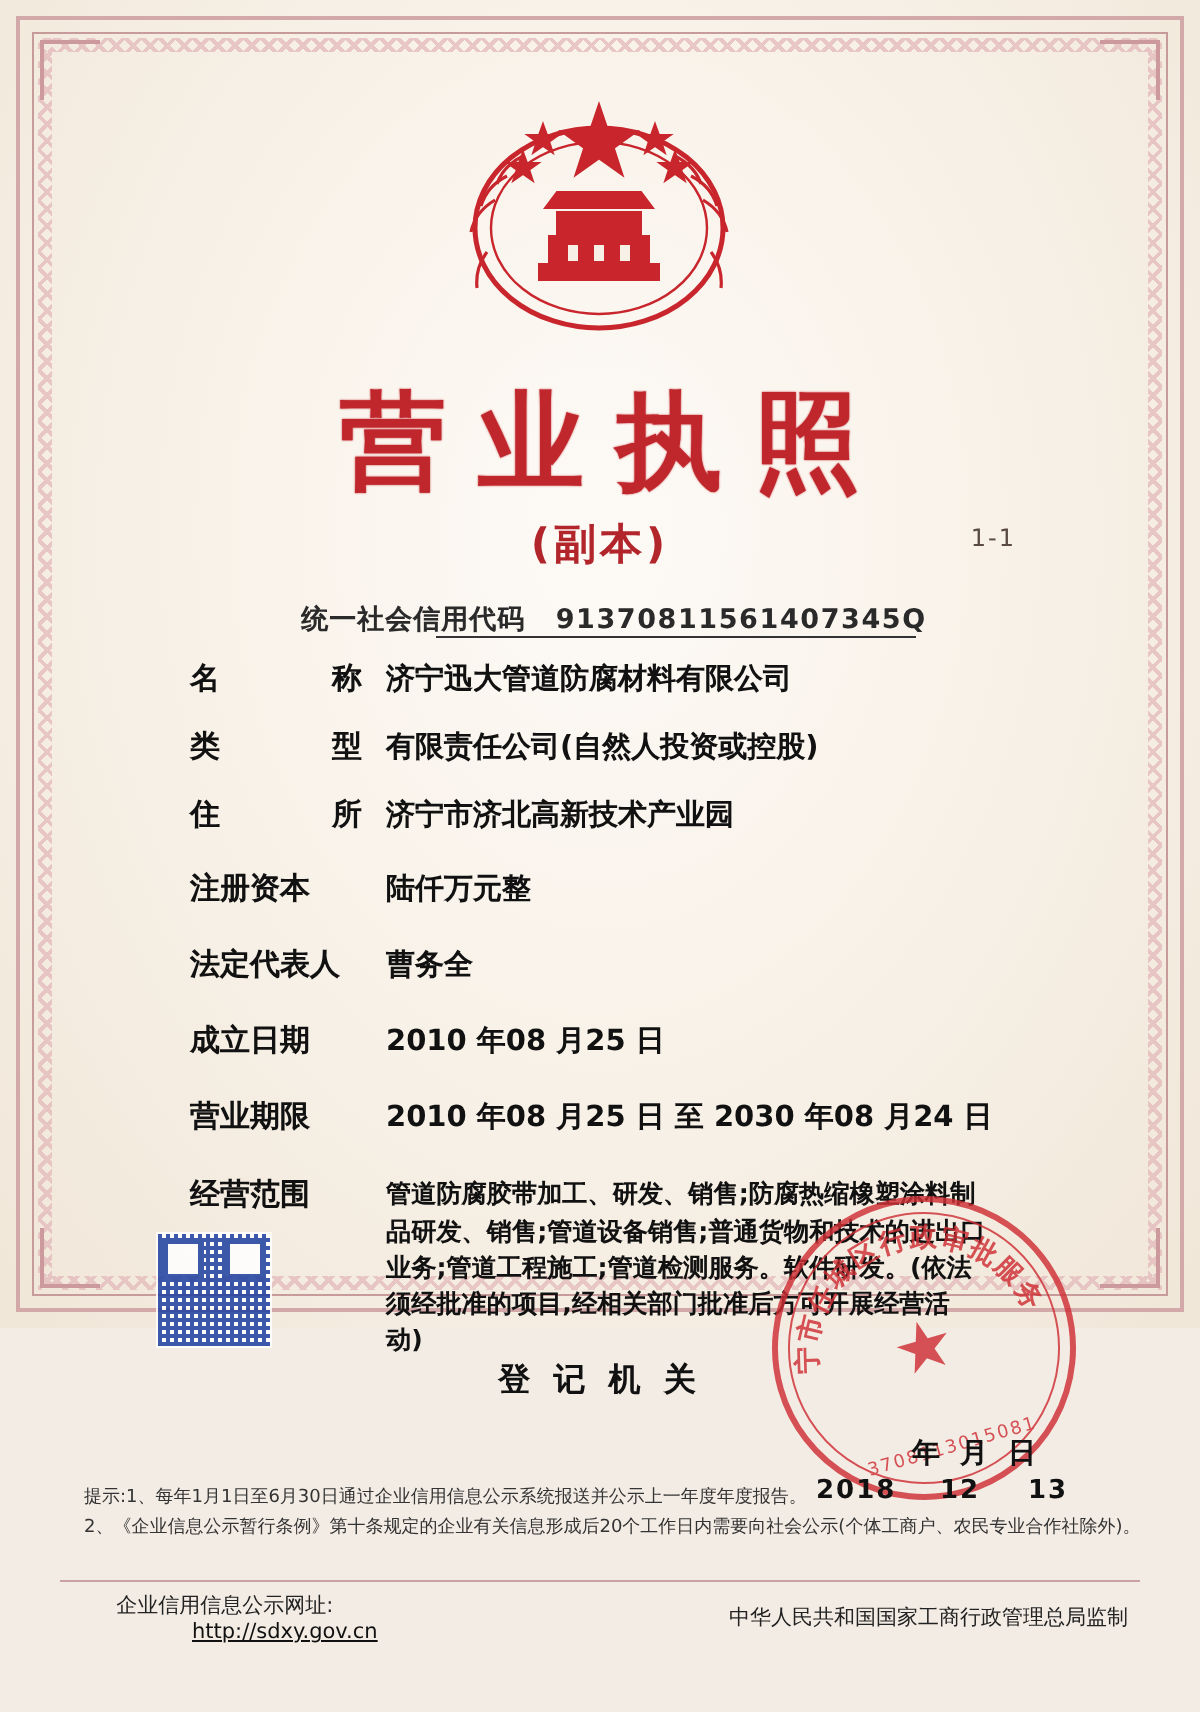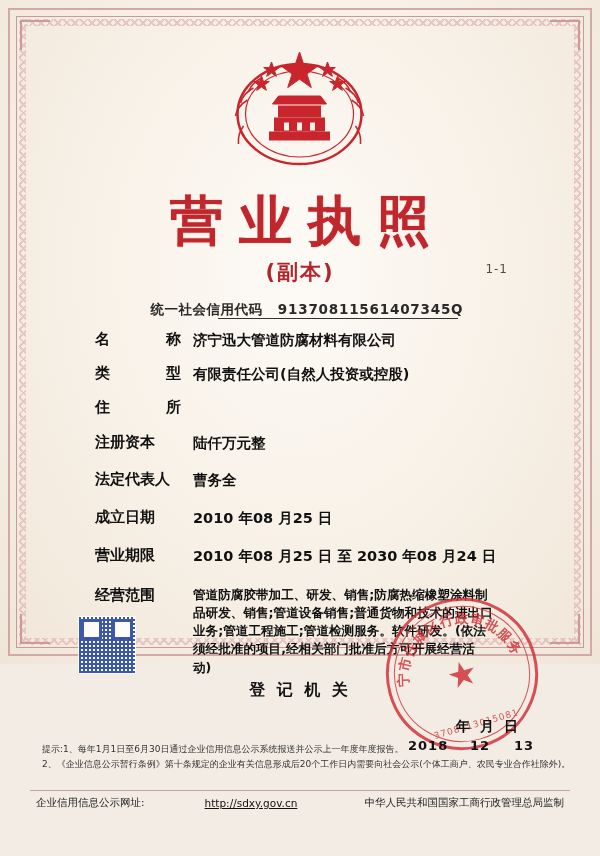--- a/index.html
+++ b/index.html
@@ -160,21 +160,21 @@
 
   .footer-line{
     position:absolute;left:30px;right:30px;top:790px;height:1px;
     background:#c9a3a3;
   }
   .footer{
     position:absolute;left:36px;right:36px;top:796px;
     display:flex;justify-content:space-between;align-items:center;
     font-size:10.5px;color:#222;
   }
-  .footer .left{display:flex;align-items:center;}
+  .footer .left{display:flex;align-items:center;flex-direction:column;}
   .footer .url{margin-left:60px;text-decoration:underline;color:#111;}
 </style>
 </head>
 <body>
 
 <div class="page">
 
   <div class="border-outer"></div>
   <div class="border-pattern"></div>
   <div class="border-inner"></div>
@@ -244,20 +244,21 @@
         <span>型</span>
       </div>
       <div class="value">有限责任公司(自然人投资或控股)</div>
     </div>
 
     <div class="row">
       <div class="label">
         <span>住</span>
         <span>所</span>
       </div>
+      <div class="value">济宁市济北高新技术产业园</div>
     </div>
 
     <div class="row" style="margin-top:16px">
       <div class="label lbl2">注册资本</div>
       <div class="value">陆仟万元整</div>
     </div>
 
     <div class="row" style="margin-top:16px">
       <div class="label lbl2">法定代表人</div>
       <div class="value">曹务全</div>

